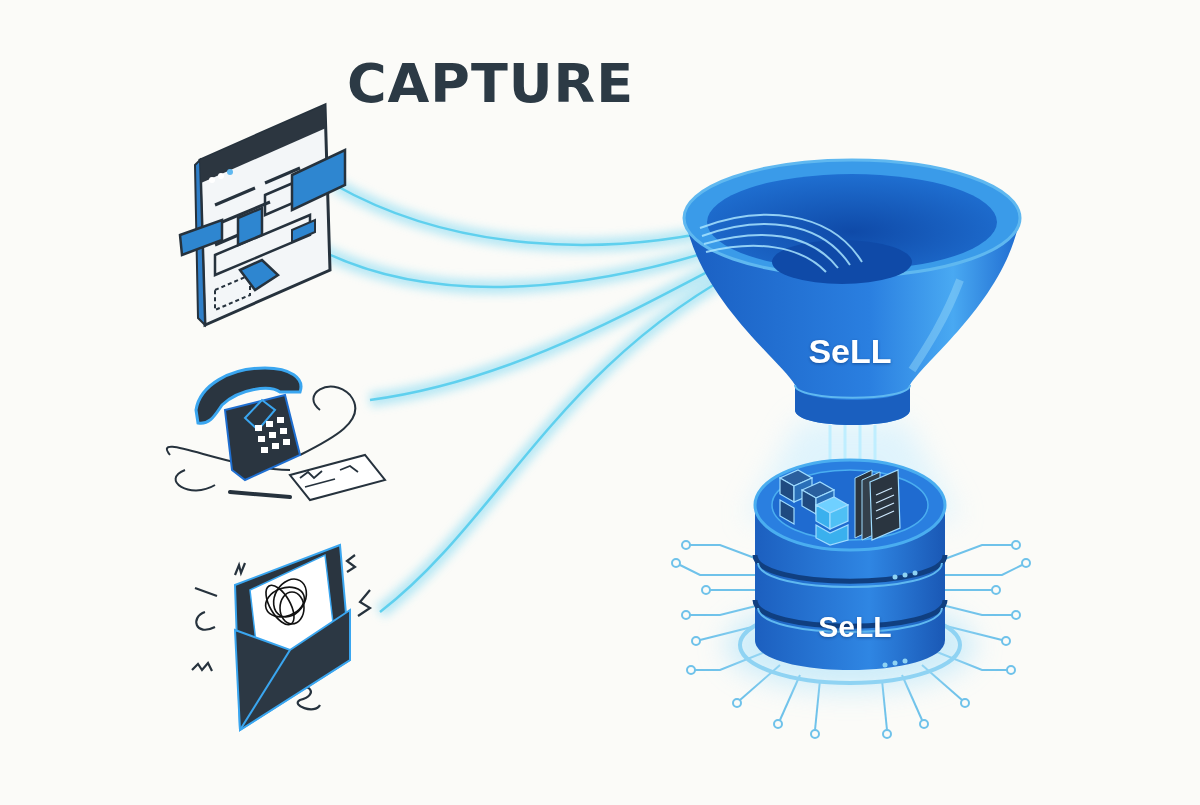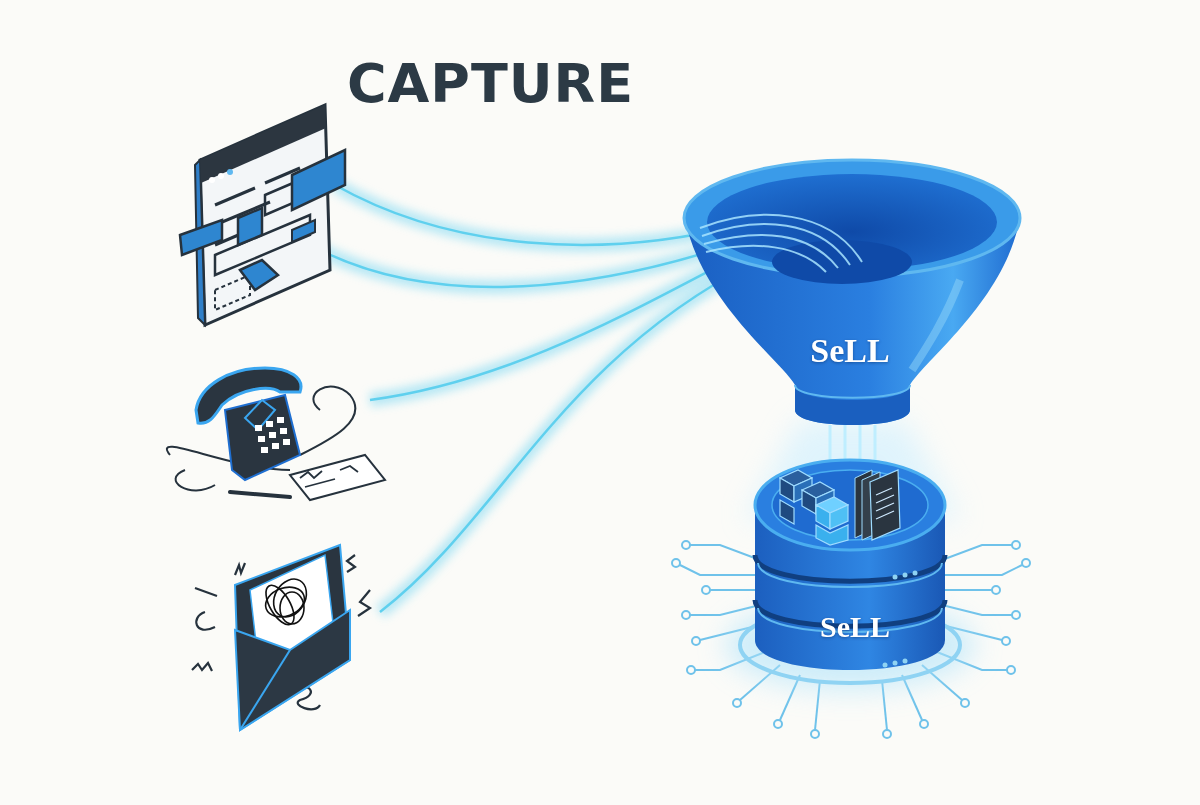--- a/index.html
+++ b/index.html
@@ -11,21 +11,21 @@
   }
   .title {
     position: absolute; left: 0; top: 52px; width: 981px;
     text-align: center; font-size: 54px; font-weight: 700;
     letter-spacing: 1px; color: #2c3a45;
     font-family: "DejaVu Sans", "Liberation Sans", sans-serif;
   }
   svg.stage { position: absolute; left: 0; top: 0; }
   .funnel-label, .db-label {
     position: absolute; color: #ffffff; font-weight: 700;
-    font-family: Liberation Serif, serif; text-shadow: 0 1px 3px rgba(0,30,80,0.45);
+    font-family: Liberation Sans, sans-serif; text-shadow: 0 1px 3px rgba(0,30,80,0.45);
   }
   .funnel-label { left: 790px; top: 332px; font-size: 34px; width: 120px; text-align: center; }
   .db-label { left: 800px; top: 610px; font-size: 30px; width: 110px; text-align: center; }
 </style>
 </head>
 <body>
 
 <div class="title">CAPTURE</div>
 
 <svg class="stage" width="1200" height="805" viewBox="0 0 1200 805">

